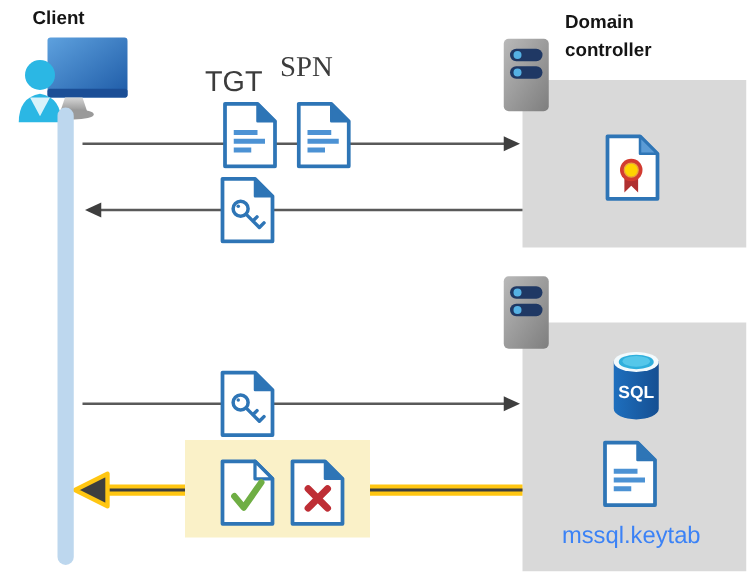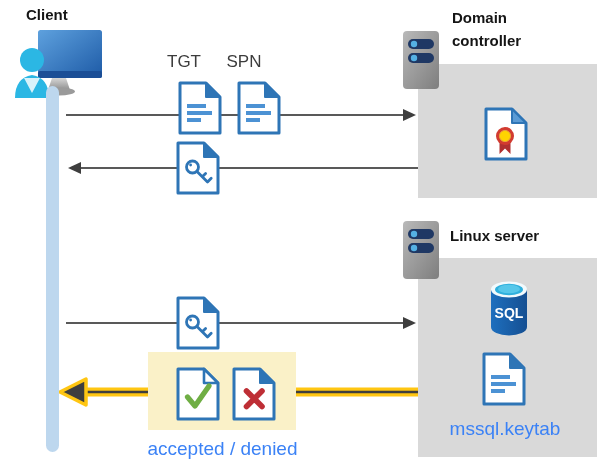--- a/index.html
+++ b/index.html
@@ -3,21 +3,21 @@
 <meta charset="utf-8">
 <style>
   html,body{margin:0;padding:0;background:#fff;}
   .canvas{position:relative;width:600px;height:468px;background:#ffffff;
           font-family:"Liberation Sans",sans-serif;overflow:hidden;}
   .abs{position:absolute;}
   .box{position:absolute;background:#D9D9D9;}
   .hl{position:absolute;background:#FAF1C8;}
   .lifeline{position:absolute;background:#BDD7EE;border-radius:7px;}
   .title{position:absolute;font-weight:bold;font-size:15px;line-height:23px;color:#151515;}
-  .lbl{position:absolute;font-size:17px;color:#3C3C3C;}
+  .lbl{position:absolute;font-size:23px;color:#3C3C3C;}
   .lbl-big{position:absolute;font-size:19px;color:#3b82f6;}
   .center{text-align:center;}
   svg{display:block;}
 </style>
 </head>
 <body>
 
 <div class="canvas">
 
   <svg width="0" height="0" aria-hidden="true">
@@ -128,52 +128,50 @@
       <use href="#server"></use>
     </svg>
   <div class="title" style="left:452px;top:6px;width:112px;">Domain controller</div>
   <svg class="abs" style="left:484px;top:107px;" width="44" height="54">
       <use href="#doc-cert"></use>
     </svg>
 
   <svg class="abs" style="left:402px;top:220px;" width="38" height="60">
       <use href="#server"></use>
     </svg>
-  <div class="title" style="left:450px;top:224px;width:140px;">Linux server</div>
 
   <svg class="abs" style="left:487px;top:280px;" width="44" height="56" viewBox="0 0 44 56">
     <path d="M4 9 L4 47 A18 8.5 0 0 0 40 47 L40 9 Z" fill="url(#sqlGrad)"></path>
     <ellipse cx="22" cy="9.5" rx="18" ry="8" fill="#F2FAFD"></ellipse>
     <ellipse cx="22" cy="9.5" rx="14" ry="5.8" fill="#2FAFDC"></ellipse>
     <ellipse cx="22" cy="9" rx="11" ry="4.3" fill="#55C7EA"></ellipse>
     <text x="22" y="38" text-anchor="middle" font-family="Liberation Sans, sans-serif" font-size="14" font-weight="bold" fill="#ffffff">SQL</text>
   </svg>
 
   <svg class="abs" style="left:482px;top:352px;" width="44" height="54">
       <use href="#doc-lines"></use>
     </svg>
   <div class="lbl-big center" style="left:420px;top:418px;width:170px;">mssql.keytab</div>
 
   <div class="lbl center" style="left:164px;top:52px;width:40px;">TGT</div>
-  <div class="lbl center" style="left:224px;top:52px;width:40px;">SPN</div>
+  <div class="lbl center" style="left:224px;top:41px;width:40px;font-family:Liberation Serif, serif;">SPN</div>
   <svg class="abs" style="left:178px;top:81px;" width="44" height="54">
       <use href="#doc-lines"></use>
     </svg>
   <svg class="abs" style="left:237px;top:81px;" width="44" height="54">
       <use href="#doc-lines"></use>
     </svg>
 
   <svg class="abs" style="left:176px;top:141px;" width="44" height="54">
       <use href="#doc-key"></use>
     </svg>
   <svg class="abs" style="left:176px;top:296px;" width="44" height="54">
       <use href="#doc-key"></use>
     </svg>
 
   <svg class="abs" style="left:176px;top:367px;" width="44" height="54">
       <use href="#doc-check"></use>
     </svg>
   <svg class="abs" style="left:232px;top:367px;" width="44" height="54">
       <use href="#doc-x"></use>
     </svg>
-  <div class="lbl-big center" style="left:125px;top:438px;width:195px;">accepted / denied</div>
 
 </div>
 
 </body></html>

